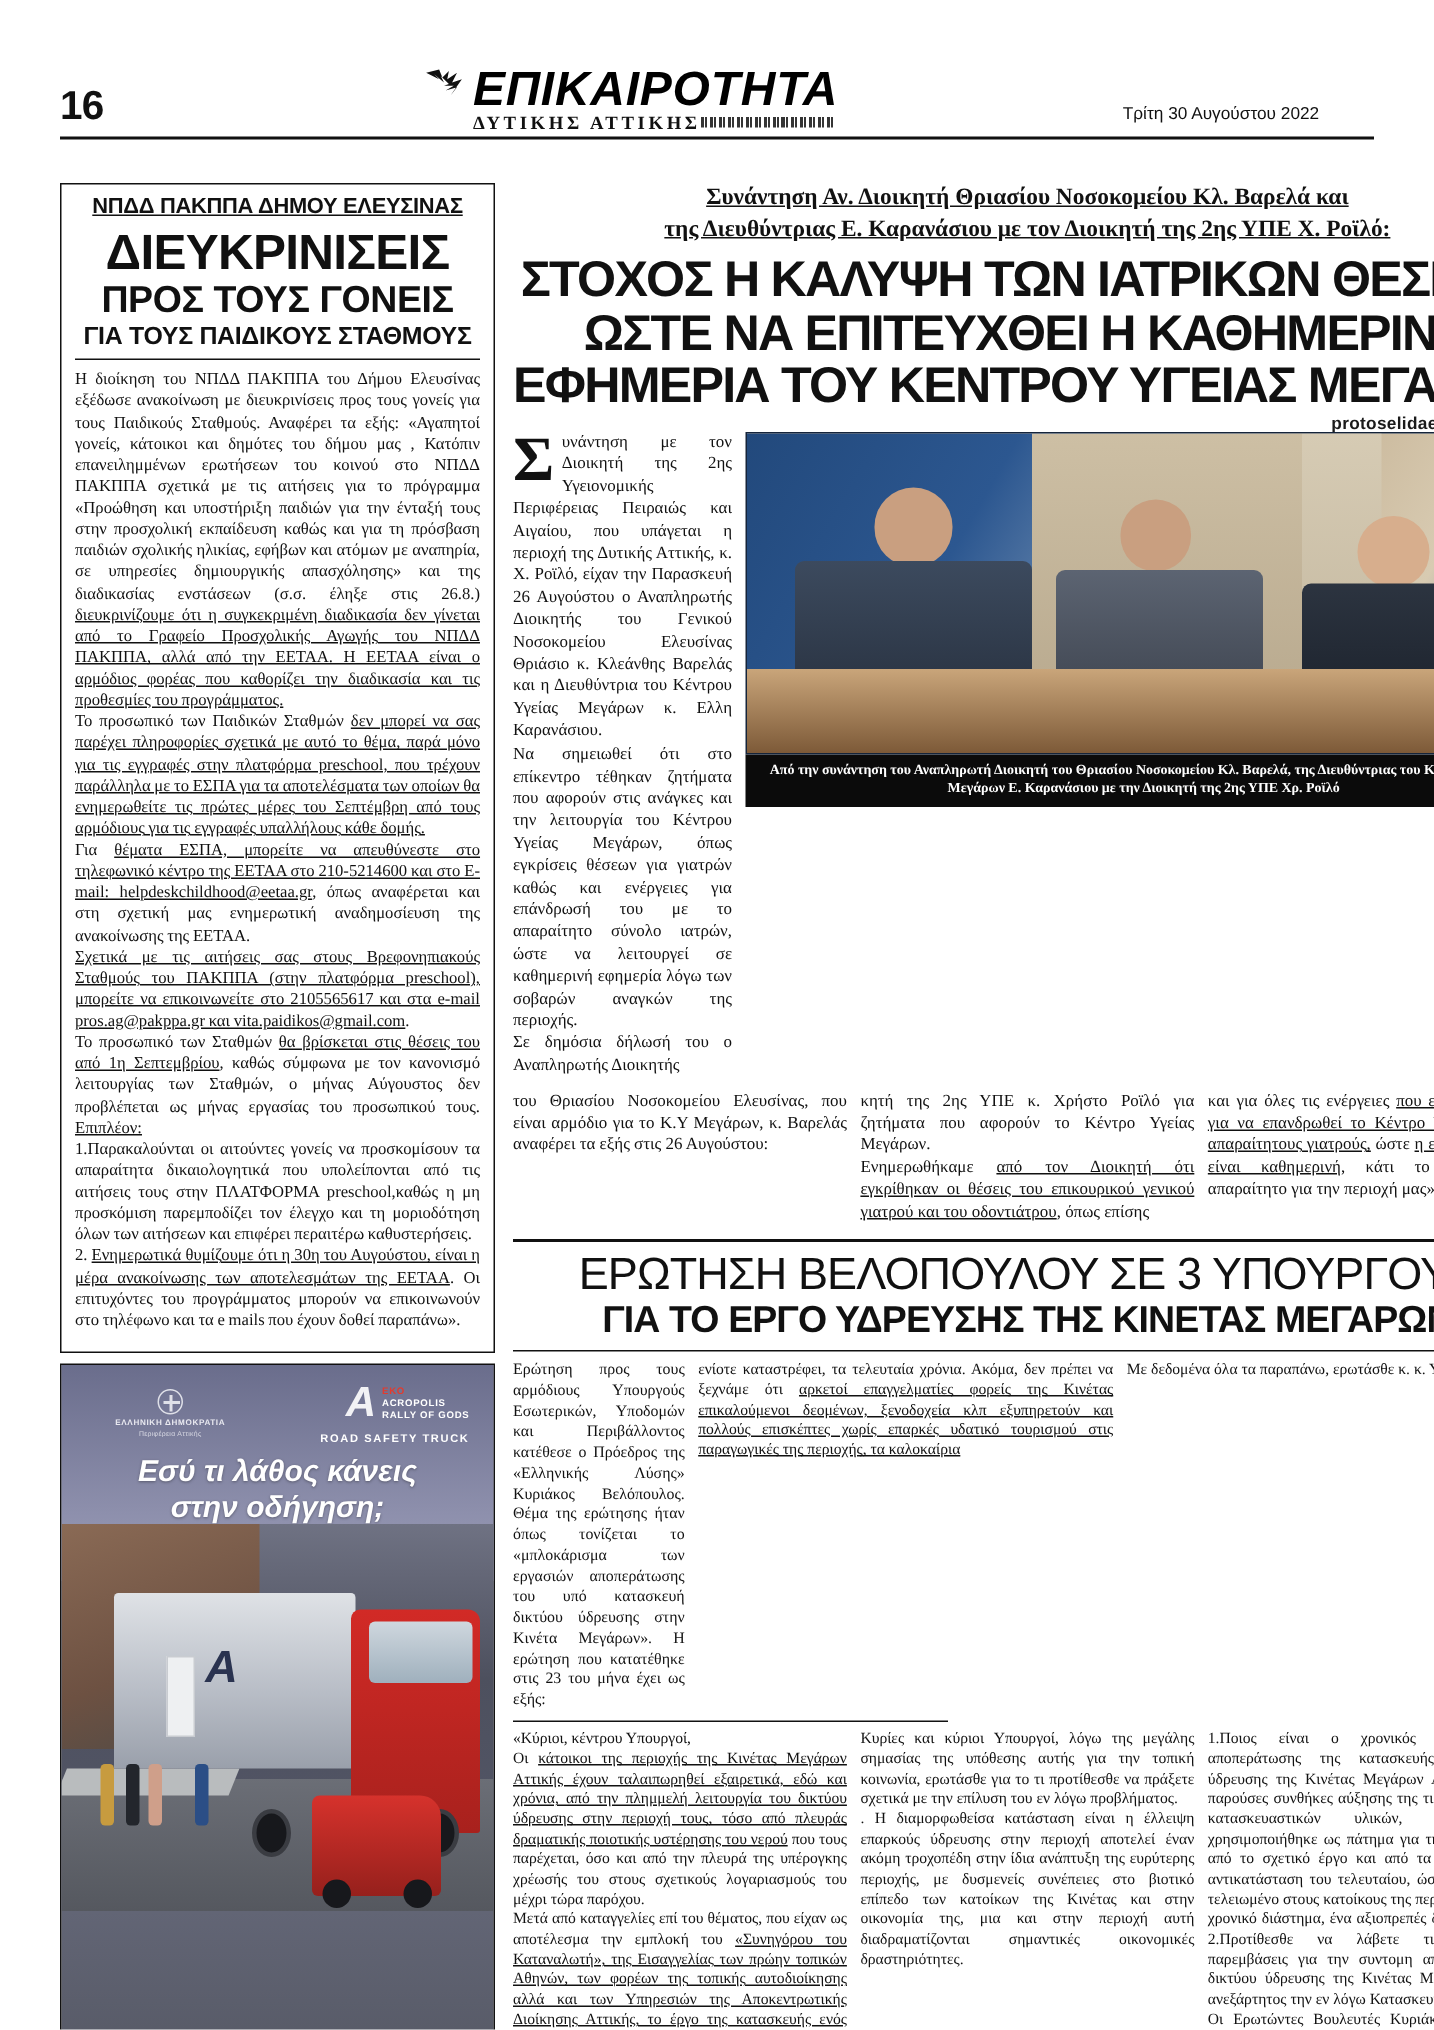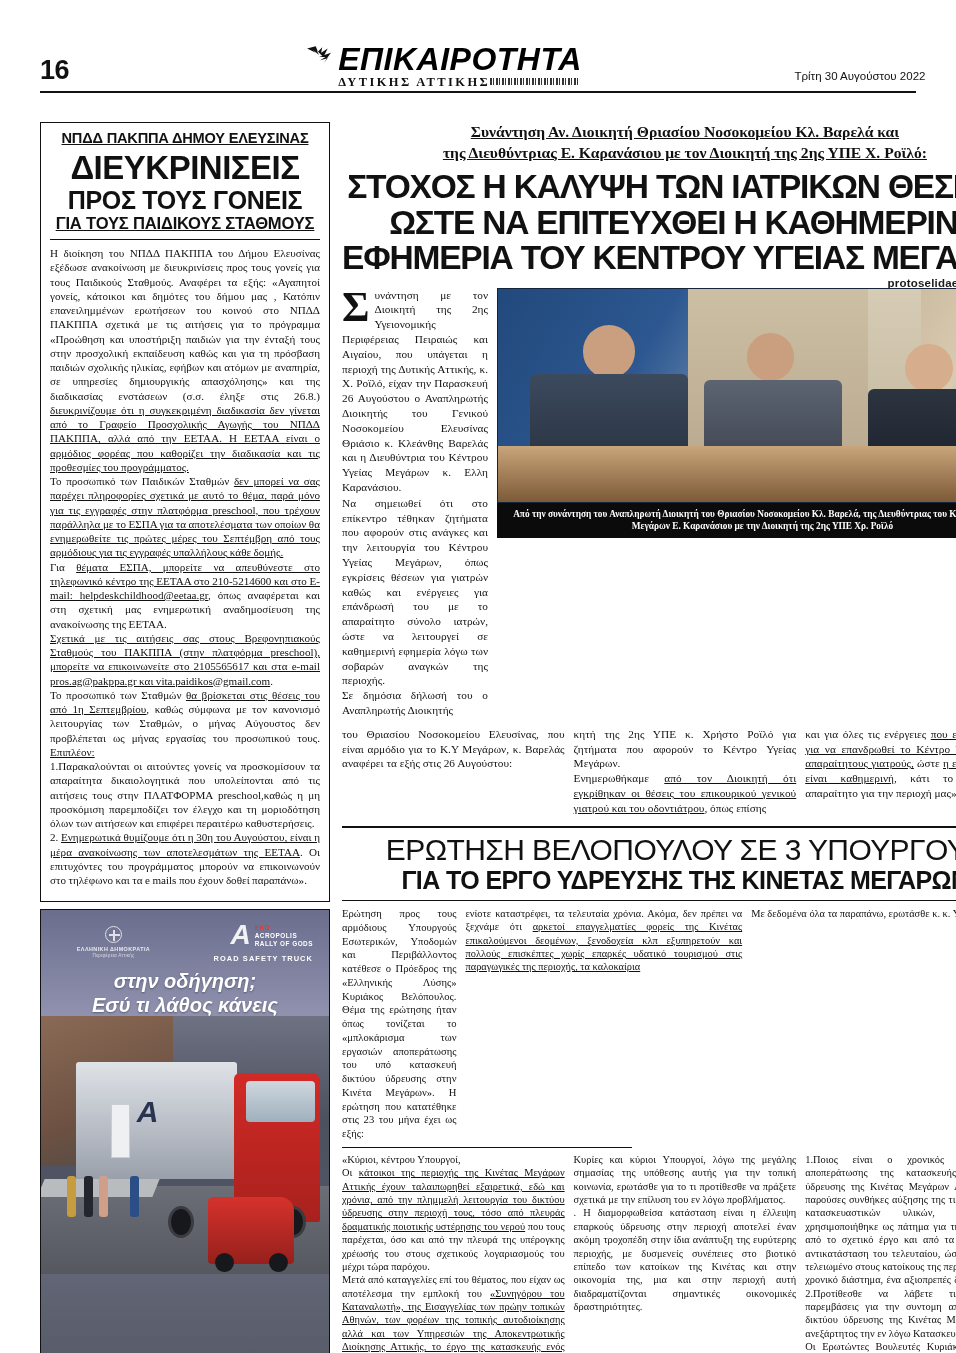--- a/index.html
+++ b/index.html
@@ -16,21 +16,21 @@
     position: relative;
     width: 956px; height: 1353px;
     padding: 0;
     background: #fff;
   }
 
   
   .masthead {
     position: relative;
     height: 62px;
-    margin: 26px 16px 0 40px;
+    margin: 26px 62px 0 40px;
     display: flex;
     align-items: flex-end;
     justify-content: space-between;
   }
   .page-number {
     font-family: "Liberation Sans", sans-serif;
     font-weight: bold;
     font-size: 27px;
     line-height: 1;
     letter-spacing: -0.5px;
@@ -137,21 +137,20 @@
     margin: 1px 0;
   }
   .ann-title3 {
     font-family: "Liberation Sans", sans-serif;
     font-weight: bold;
     font-size: 16.6px;
     text-align: center;
     letter-spacing: -0.2px;
     line-height: 1.05;
     margin: 2px 0 7px;
-    text-decoration: underline;
   }
   .ann-rule { border-top: 1.4px solid #111; margin: 2px 0 6px; }
   .ann-body {
     font-family: "Liberation Serif", serif;
     font-size: 11.1px;
     line-height: 1.285;
     text-align: justify;
     hyphens: auto;
     word-spacing: -0.3px;
   }
@@ -454,22 +453,22 @@
           <div class="ad-rally-a">A</div>
           <div class="ad-rally-txt">
             <div class="ad-rally-eko">EKO</div>
             <div>ACROPOLIS</div>
             <div>RALLY OF GODS</div>
           </div>
         </div>
         <div class="ad-rally-rst">ROAD SAFETY TRUCK</div>
 
         <div class="ad-head">
+          <div>Εσύ τι λάθος κάνεις</div>
           <div>στην οδήγηση;</div>
-          <div>Εσύ τι λάθος κάνεις</div>
         </div>
 
         <div class="ad-photo">
           <div class="ad-hill"></div>
           <div class="ad-road"></div>
           <div class="ad-kerb"></div>
           <div class="ad-trailer">
             <div class="ad-door"></div>
             <div class="ad-trailer-a">A</div>
           </div>

